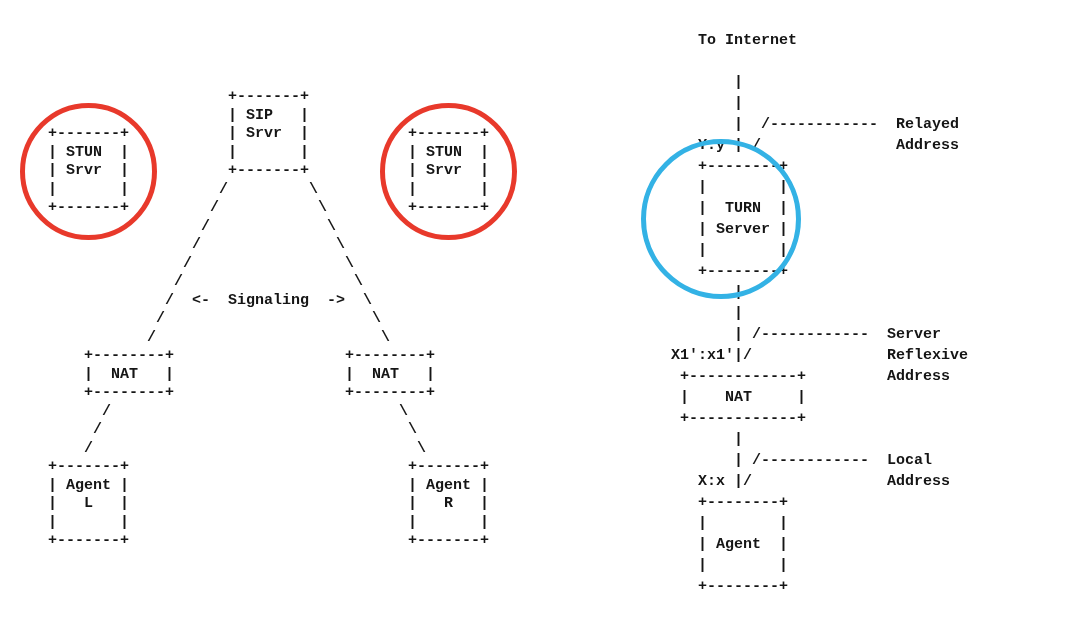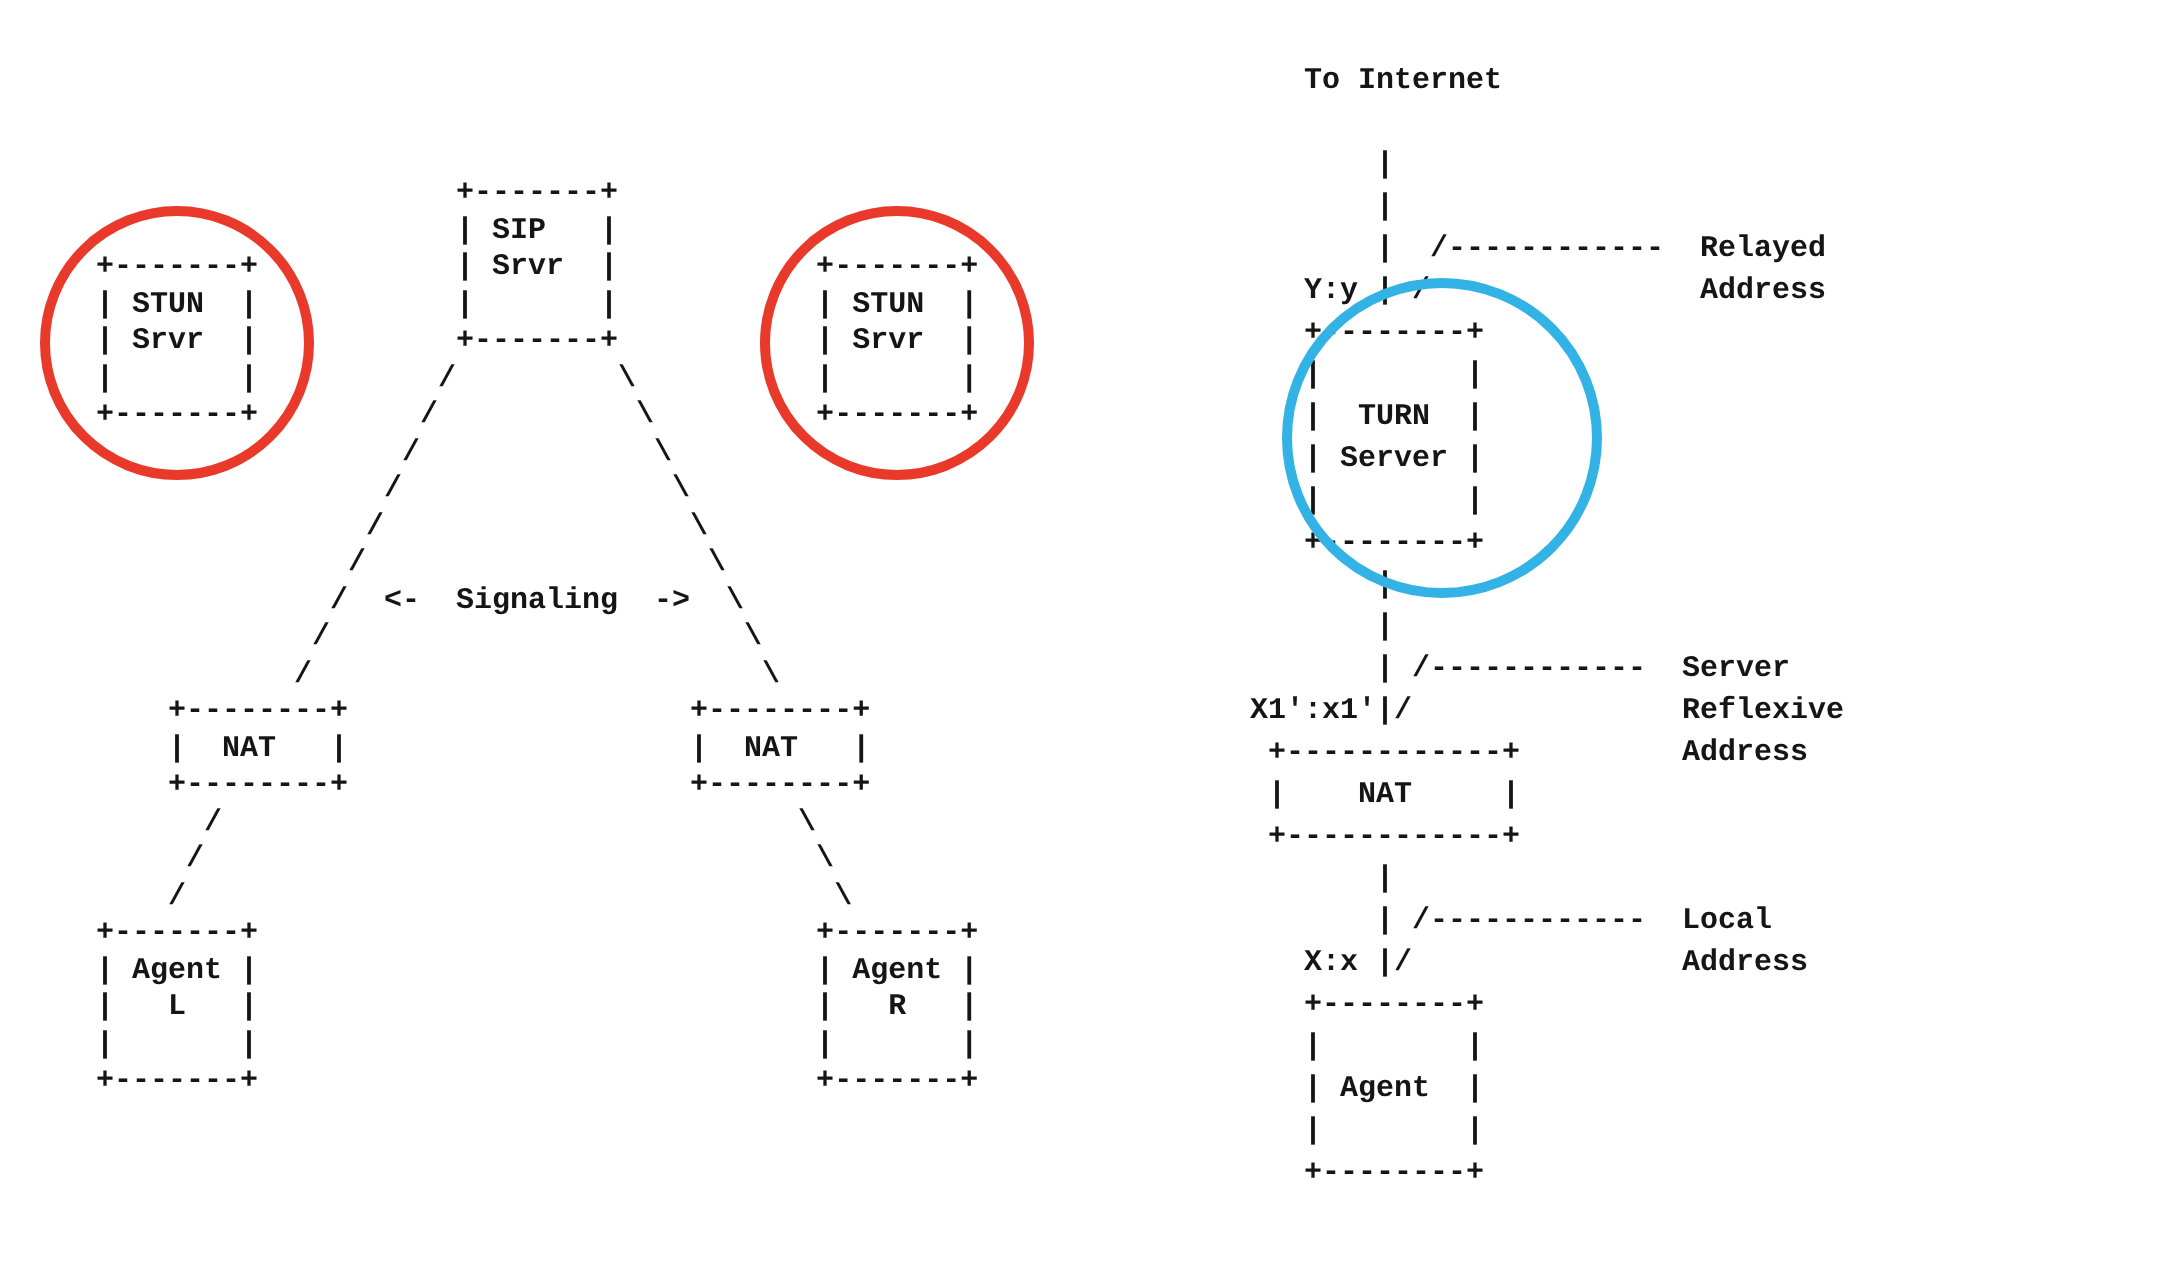--- a/index.html
+++ b/index.html
@@ -16,21 +16,21 @@
   }
   pre.ascii {
     position: absolute;
     font-family: "Liberation Mono", "DejaVu Sans Mono", monospace;
     font-weight: bold;
     font-size: 15px;
     color: #151515;
     white-space: pre;
   }
   #left-diagram  { left: 30px;  top: 88px; line-height: 18.5px; }
-  #right-diagram { left: 616px; top: 30px; line-height: 21px; }
+  #right-diagram { left: 662px; top: 30px; line-height: 21px; }
   .circle {
     position: absolute;
     border-radius: 50%;
     border-style: solid;
     border-width: 5px;
     background: transparent;
   }
   #red-circle-left  { left: 20px;  top: 103px; width: 137px; height: 137px; }
   #red-circle-right { left: 380px; top: 103px; width: 137px; height: 137px; }
   #blue-circle      { left: 641px; top: 139px; width: 160px; height: 160px; }

